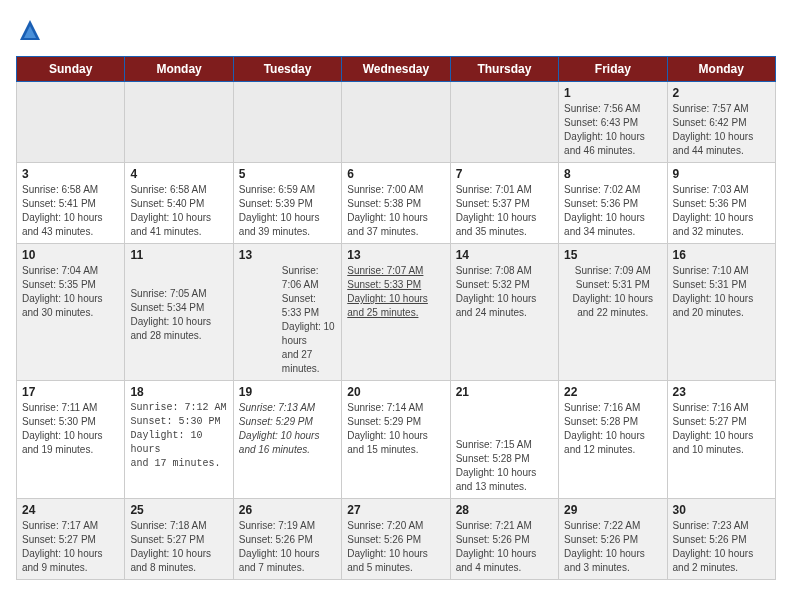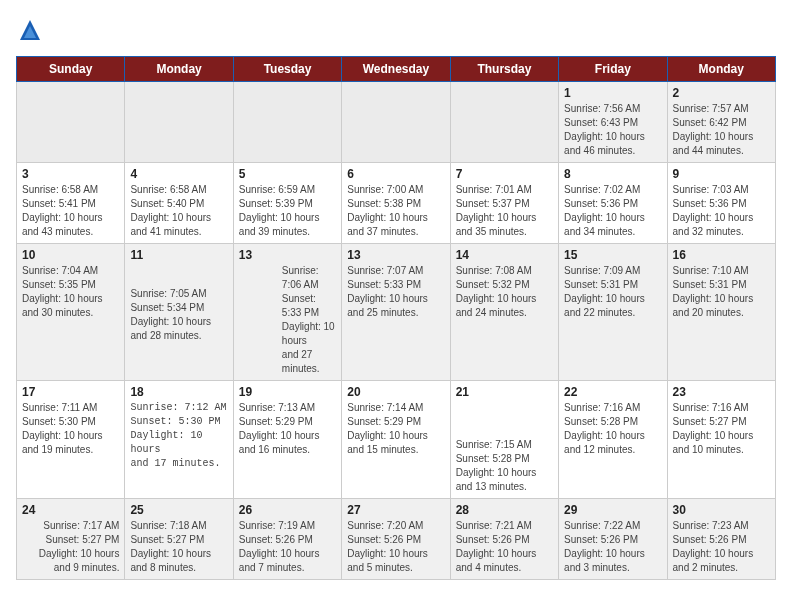--- a/index.html
+++ b/index.html
@@ -221,35 +221,35 @@
         </td>
         <td>
           <span class="day-num">13</span>
           <div class="day-info" style="white-space: pre-line; margin-left: 43px;">Sunrise: 7:06 AM
 Sunset: 5:33 PM
 Daylight: 10 hours
 and 27 minutes.</div>
         </td>
         <td>
           <span class="day-num">13</span>
-          <div class="day-info" style="white-space: pre-line;">Sunrise: 7:07 AM
+          <div class="day-info" style="white-space: pre-line; text-decoration: underline;">Sunrise: 7:07 AM
 Sunset: 5:33 PM
 Daylight: 10 hours
 and 25 minutes.</div>
         </td>
         <td>
           <span class="day-num">14</span>
           <div class="day-info" style="white-space: pre-line;">Sunrise: 7:08 AM
 Sunset: 5:32 PM
 Daylight: 10 hours
 and 24 minutes.</div>
         </td>
         <td>
           <span class="day-num">15</span>
-          <div class="day-info" style="white-space: pre-line;">Sunrise: 7:09 AM
+          <div class="day-info" style="white-space: pre-line; text-align: center;">Sunrise: 7:09 AM
 Sunset: 5:31 PM
 Daylight: 10 hours
 and 22 minutes.</div>
         </td>
         <td>
           <span class="day-num">16</span>
           <div class="day-info" style="white-space: pre-line;">Sunrise: 7:10 AM
 Sunset: 5:31 PM
 Daylight: 10 hours
 and 20 minutes.</div>
@@ -265,21 +265,21 @@
         </td>
         <td>
           <span class="day-num">18</span>
           <div class="day-info" style="white-space: pre-line; font-family: Liberation Mono, monospace;">Sunrise: 7:12 AM
 Sunset: 5:30 PM
 Daylight: 10 hours
 and 17 minutes.</div>
         </td>
         <td>
           <span class="day-num">19</span>
-          <div class="day-info" style="white-space: pre-line;">Sunrise: 7:13 AM
+          <div class="day-info" style="white-space: pre-line; font-style: italic;">Sunrise: 7:13 AM
 Sunset: 5:29 PM
 Daylight: 10 hours
 and 16 minutes.</div>
         </td>
         <td>
           <span class="day-num">20</span>
           <div class="day-info" style="white-space: pre-line;">Sunrise: 7:14 AM
 Sunset: 5:29 PM
 Daylight: 10 hours
 and 15 minutes.</div>
@@ -302,21 +302,21 @@
           <span class="day-num">23</span>
           <div class="day-info" style="white-space: pre-line;">Sunrise: 7:16 AM
 Sunset: 5:27 PM
 Daylight: 10 hours
 and 10 minutes.</div>
         </td>
       </tr>
       <tr class="row-shaded">
         <td>
           <span class="day-num">24</span>
-          <div class="day-info" style="white-space: pre-line; text-align: right;">Sunrise: 7:17 AM
+          <div class="day-info" style="white-space: pre-line;">Sunrise: 7:17 AM
 Sunset: 5:27 PM
 Daylight: 10 hours
 and 9 minutes.</div>
         </td>
         <td>
           <span class="day-num">25</span>
           <div class="day-info" style="white-space: pre-line;">Sunrise: 7:18 AM
 Sunset: 5:27 PM
 Daylight: 10 hours
 and 8 minutes.</div>

